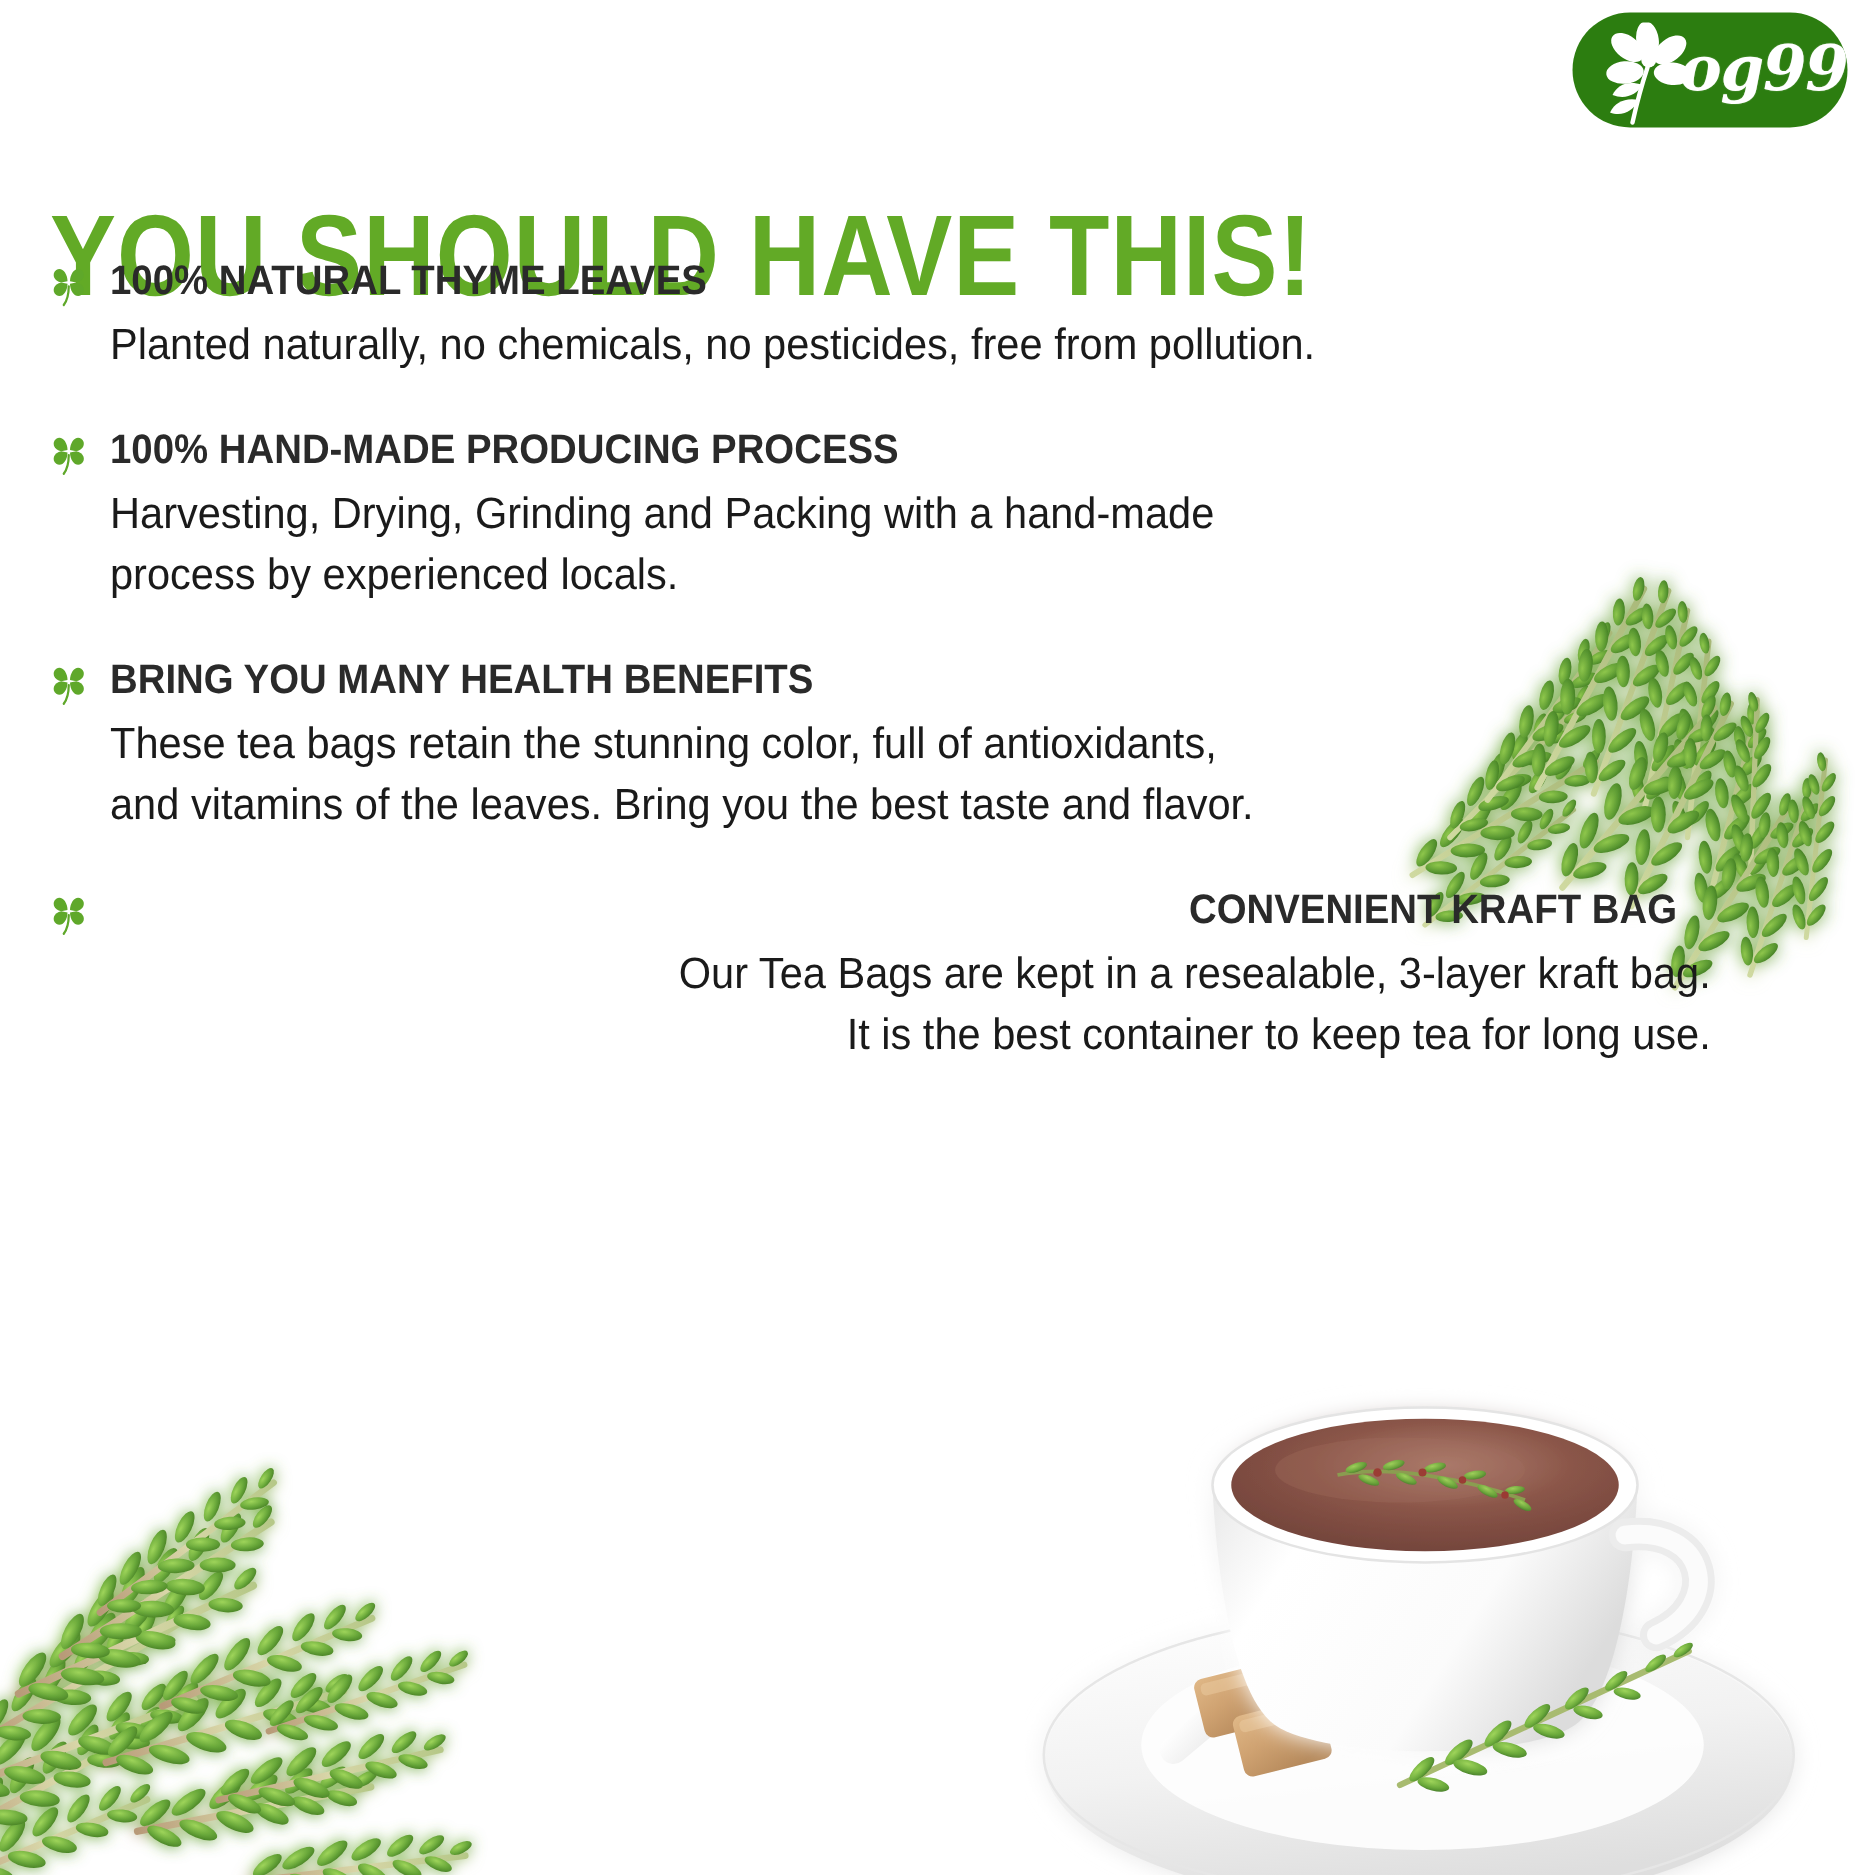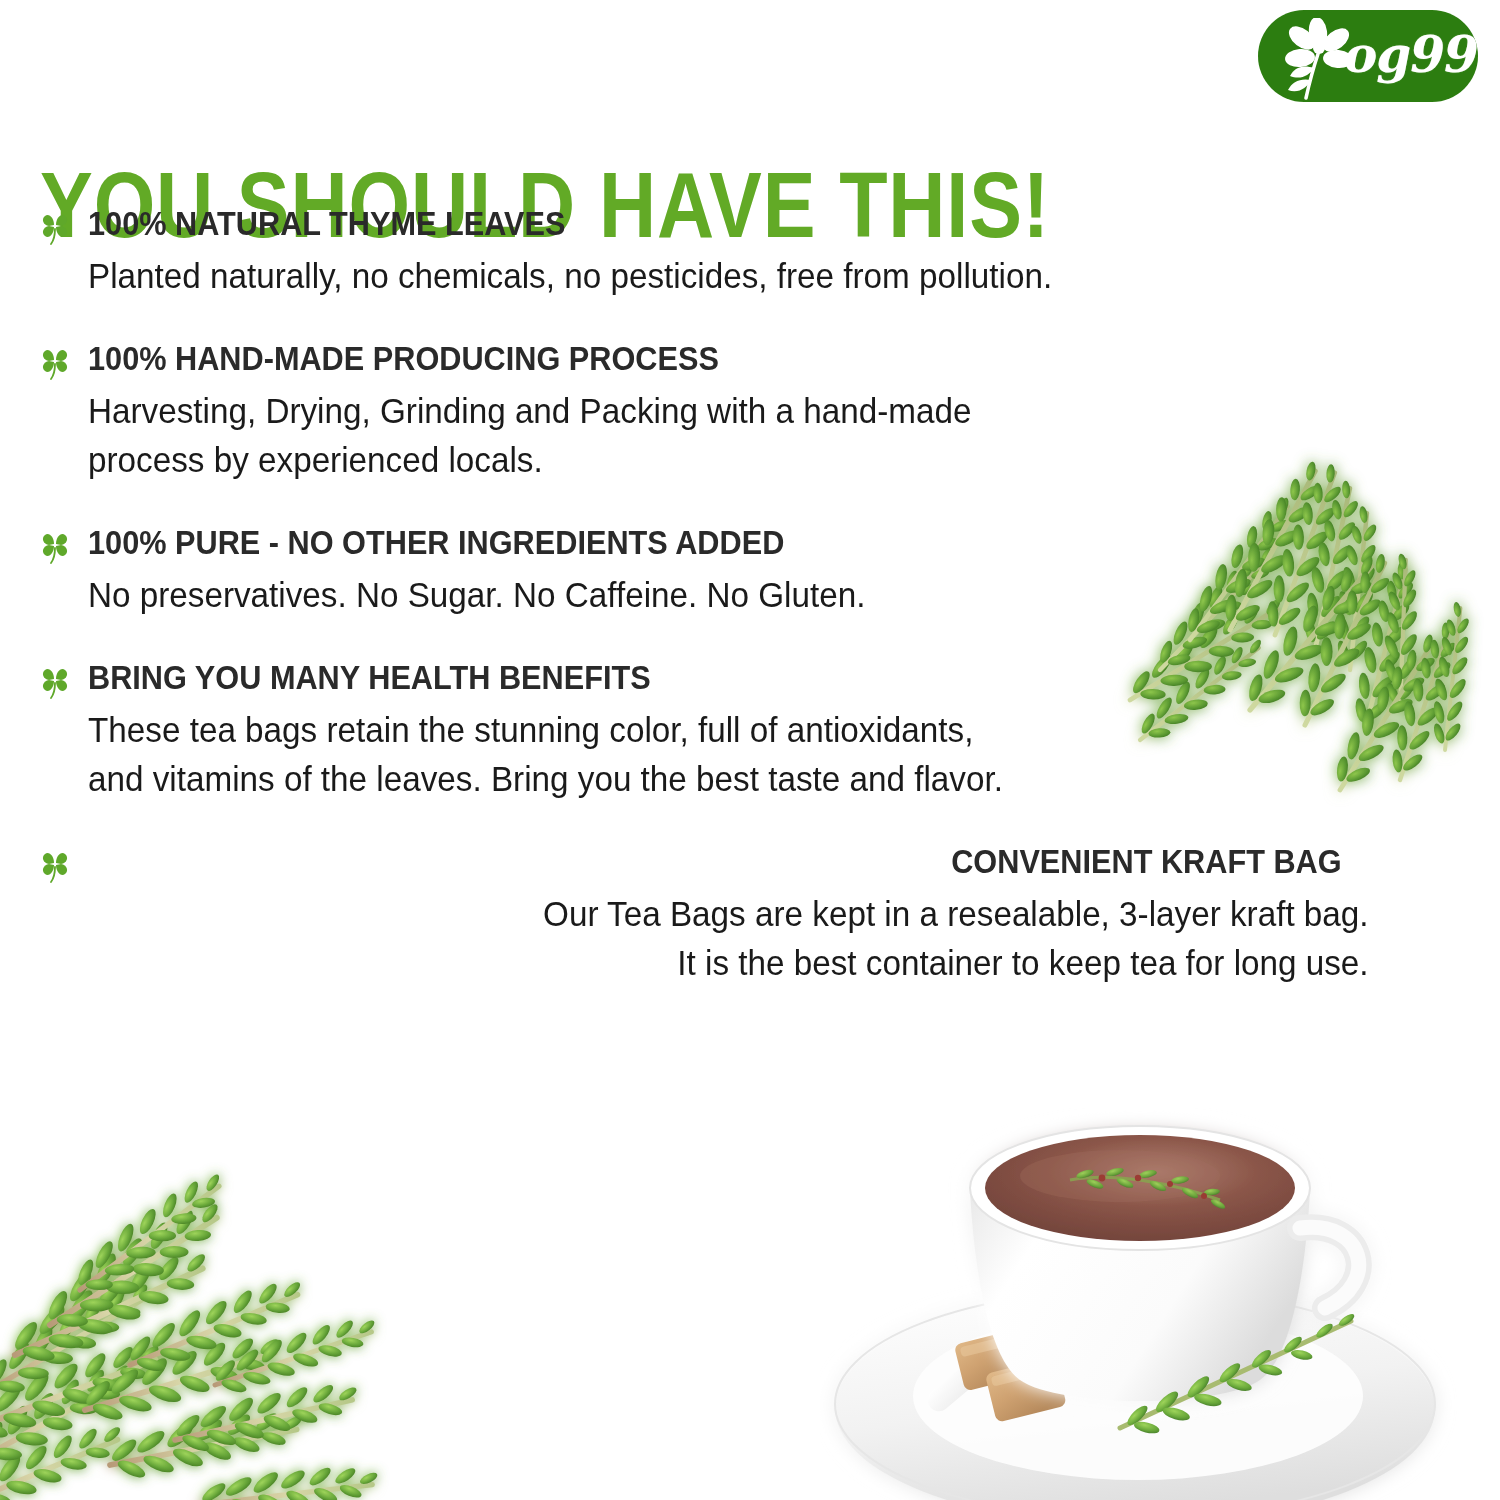--- a/index.html
+++ b/index.html
@@ -464,35 +464,20 @@
         </g>
         <path d="M17 20 C17 27 16 31 13 35" stroke="#5FA82A" stroke-width="1.8" fill="none" stroke-linecap="round"></path>
       </svg>
       <div class="f-title">100% HAND-MADE PRODUCING PROCESS</div>
       <div class="f-body">
         <span class="ln">Harvesting, Drying, Grinding and Packing with a hand-made</span>
         <span class="ln">process by experienced locals.</span>
       </div>
     </div>
 
-    <div class="feature">
-      <svg class="clover" viewBox="0 0 34 38" aria-hidden="true">
-        <g fill="#5FA82A">
-          <path d="M16 16 C16 9 11 4 7 7 C3 10 5 16 11 17 Z"></path>
-          <path d="M18 16 C18 9 23 4 27 7 C31 10 29 16 23 17 Z"></path>
-          <path d="M16 18 C16 25 11 30 7 27 C3 24 5 18 11 17 Z"></path>
-          <path d="M18 18 C18 25 23 30 27 27 C31 24 29 18 23 17 Z"></path>
-        </g>
-        <path d="M17 20 C17 27 16 31 13 35" stroke="#5FA82A" stroke-width="1.8" fill="none" stroke-linecap="round"></path>
-      </svg>
-      <div class="f-title">100% PURE - NO OTHER INGREDIENTS ADDED</div>
-      <div class="f-body">
-        <span class="ln">No preservatives. No Sugar. No Caffeine. No Gluten.</span>
-      </div>
-    </div>
 
     <div class="feature">
       <svg class="clover" viewBox="0 0 34 38" aria-hidden="true">
         <g fill="#5FA82A">
           <path d="M16 16 C16 9 11 4 7 7 C3 10 5 16 11 17 Z"></path>
           <path d="M18 16 C18 9 23 4 27 7 C31 10 29 16 23 17 Z"></path>
           <path d="M16 18 C16 25 11 30 7 27 C3 24 5 18 11 17 Z"></path>
           <path d="M18 18 C18 25 23 30 27 27 C31 24 29 18 23 17 Z"></path>
         </g>
         <path d="M17 20 C17 27 16 31 13 35" stroke="#5FA82A" stroke-width="1.8" fill="none" stroke-linecap="round"></path>

